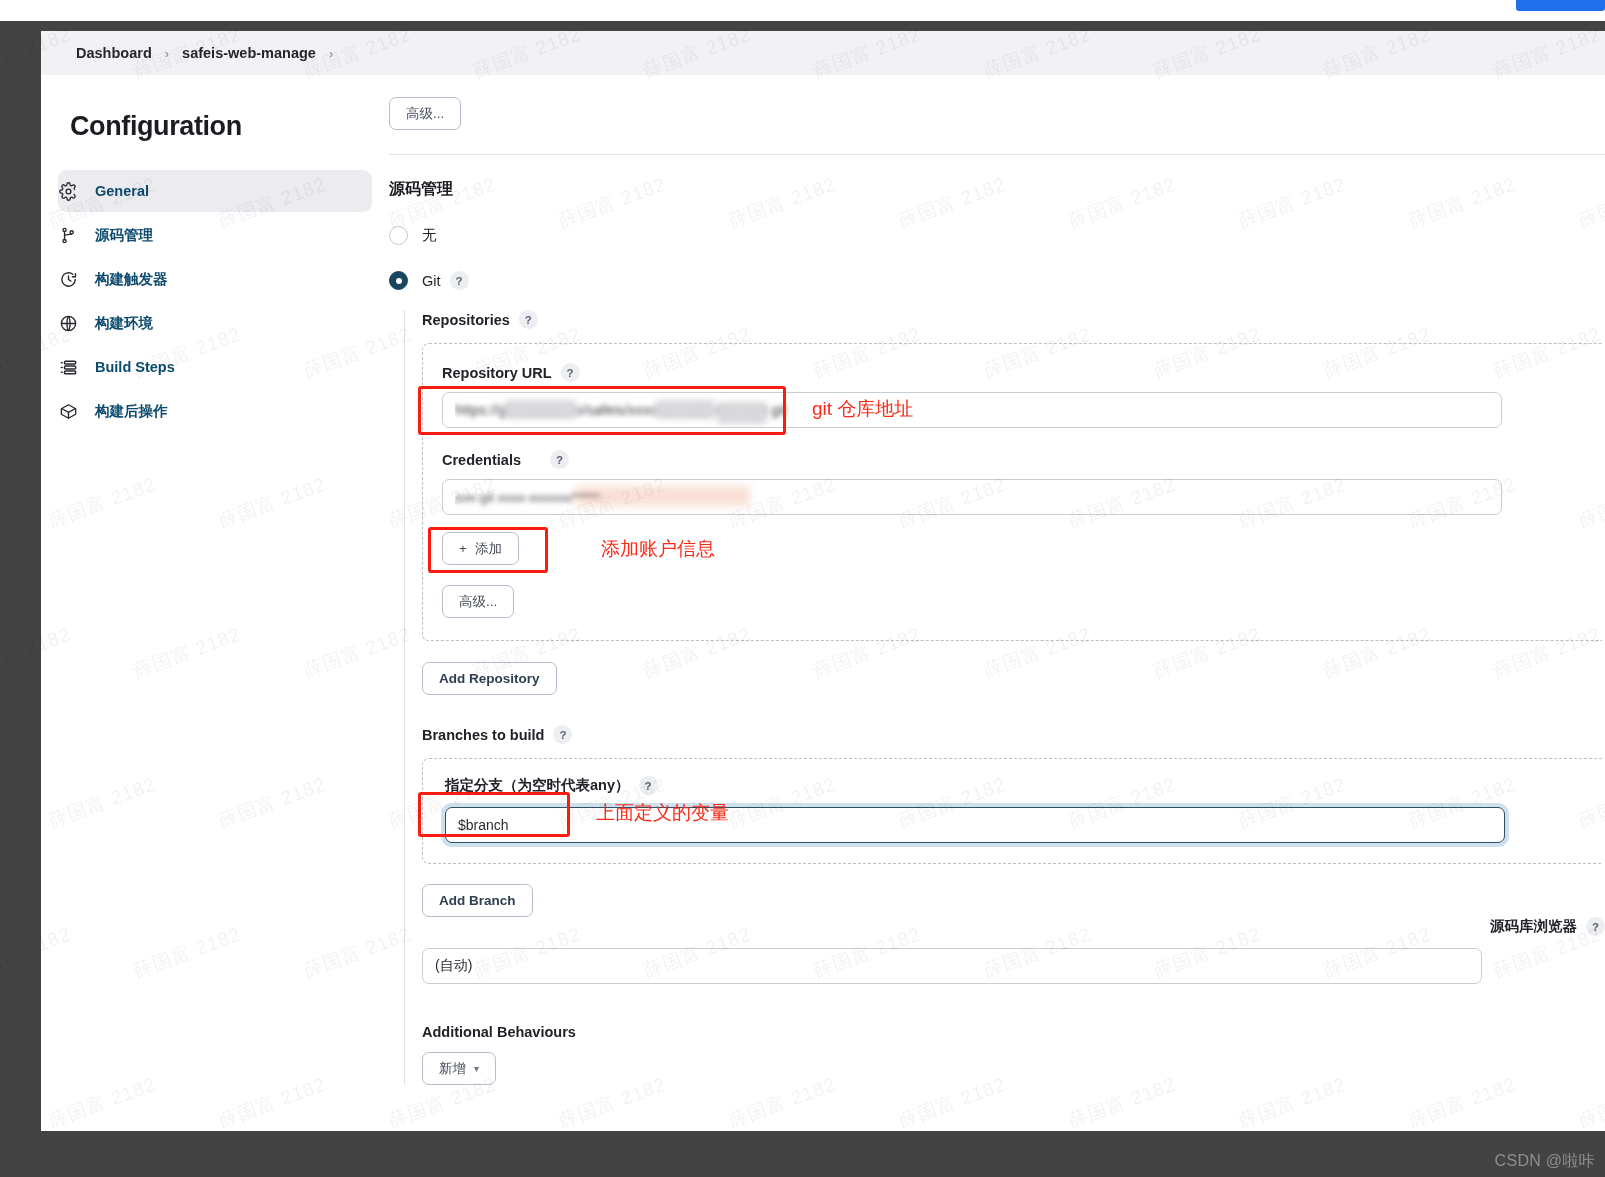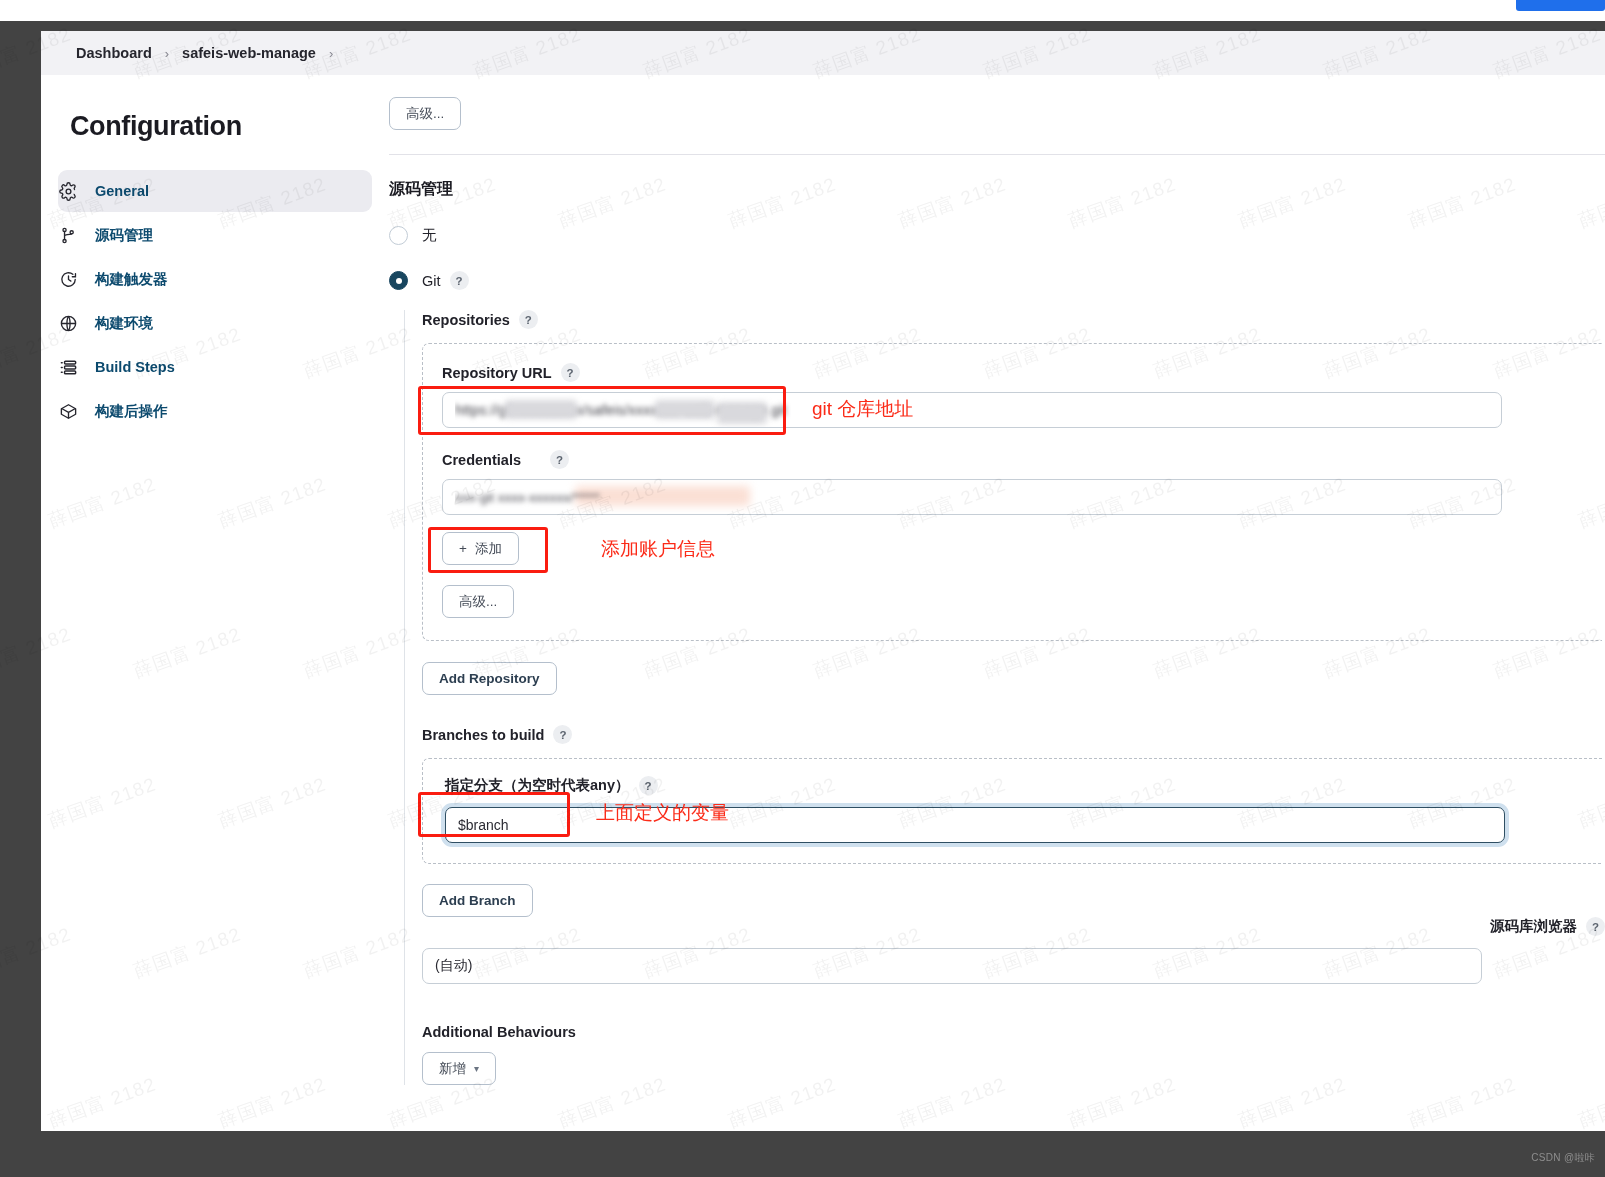--- a/index.html
+++ b/index.html
@@ -20,21 +20,21 @@
   .frame-dark {
     position: absolute; left: 0; top: 21px; width: 1605px; height: 1123px;
     background: #434343;
   }
   .frame-bottom-bar {
     position: absolute; left: 0; top: 1144px; width: 1605px; height: 33px;
     background: #434343;
   }
   .csdn-mark {
     position: absolute; right: 10px; top: 1151px;
-    font-size: 10px; color: #8e8e8e; letter-spacing: .3px;
+    font-size: 16px; color: #8e8e8e; letter-spacing: .3px;
   }
 
   
   #app {
     position: absolute; left: 41px; top: 31px;
     width: 1564px; height: 1100px;
     background: #ffffff; overflow: hidden;
   }
 
   

